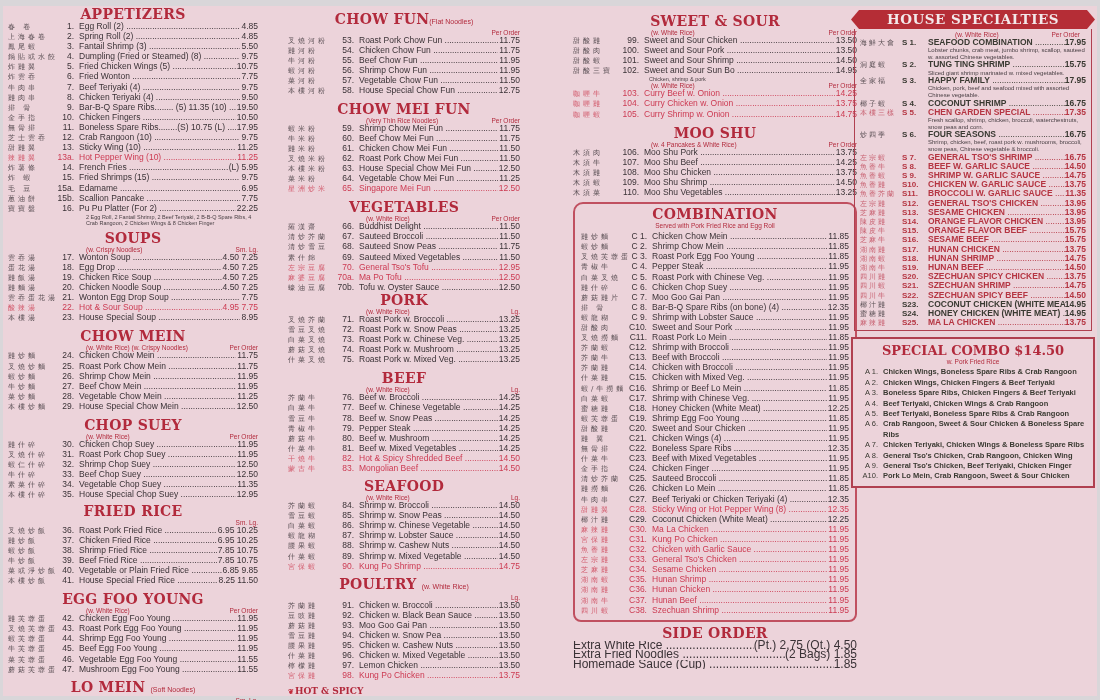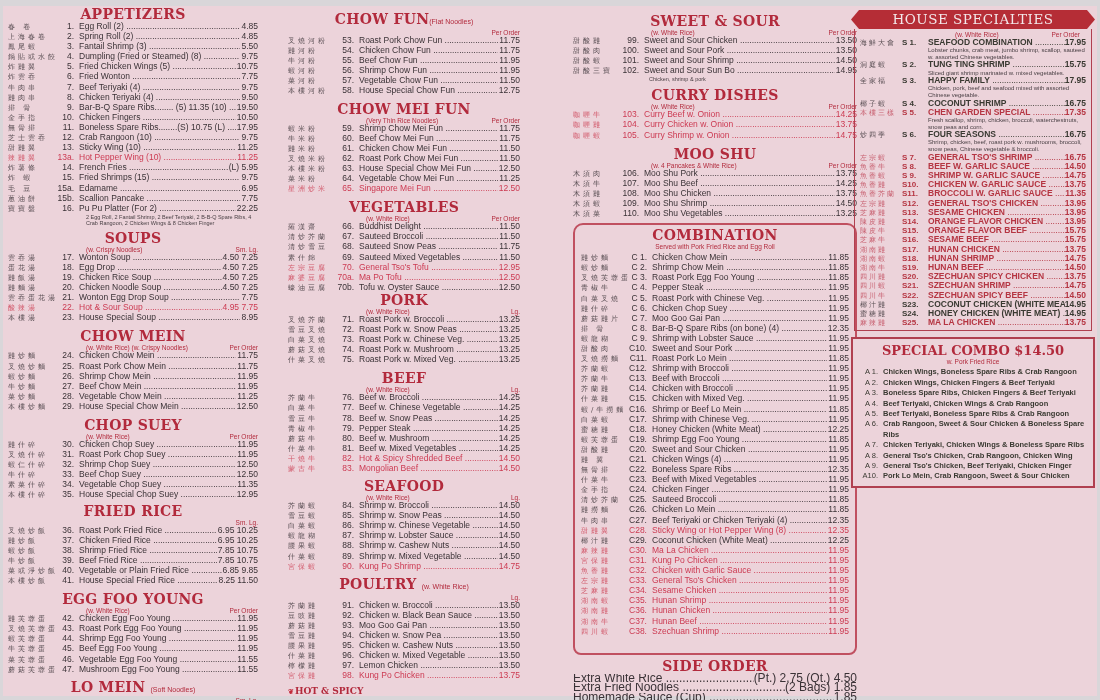--- a/index.html
+++ b/index.html
@@ -18,22 +18,22 @@
   .sub-row .hdr { text-align: right; }
   .row { display: flex; align-items: baseline; font-size: 8.5px; line-height: 9.1px; white-space: nowrap; }
   .row .cn { width: 45px; letter-spacing: 3px; color: #5a4f54; font-size: 7px; font-family: "DejaVu Sans", sans-serif; }
   .row .num { width: 26px; text-align: right; padding-right: 5px; }
   .row .name { flex: 1; overflow: hidden; position: relative; }
   .row .name::after { content: " ............................................................................................................................"; }
   .row .price { text-align: right; padding-left: 1px; }
   .row.hot { color: #cc3a52; }
   .row.hot .cn { color: #d25a6c; }
   .note { font-size: 5.5px; line-height: 6px; padding-left: 76px; color: #4a4045; }
-  .combo-box { border: 2px solid #c05060; border-radius: 10px 10px 8px 8px; padding: 3px 6px 16px 6px; margin-top: 4px; }
-  .hs-banner { background: #b52d36; color: #f3e8ea; font-family: "DejaVu Serif", serif; font-weight: normal; text-align: center; font-size: 13.5px; height: 19px; line-height: 19px; clip-path: polygon(8px 0, calc(100% - 8px) 0, 100% 50%, calc(100% - 8px) 100%, 8px 100%, 0 50%); letter-spacing: 0.5px; }
+  .combo-box { border: 2px solid #c05060; border-radius: 10px 10px 8px 8px; padding: 3px 6px 4px 6px; margin-top: 4px; }
+  .hs-banner { background: #b52d36; color: #f3e8ea; font-family: "DejaVu Serif", serif; font-weight: bold; text-align: center; font-size: 13.5px; height: 19px; line-height: 19px; clip-path: polygon(8px 0, calc(100% - 8px) 0, 100% 50%, calc(100% - 8px) 100%, 8px 100%, 0 50%); letter-spacing: 0.5px; }
   .hs-box { border: 1px solid #b04050; border-top: none; padding: 2px 5px 3px 5px; margin: 0 3px; }
   .hs-row { display: flex; align-items: baseline; font-size: 8.5px; line-height: 9.2px; white-space: nowrap; font-family: "Liberation Sans", sans-serif; font-weight: bold; color: #3a3a32; }
   .hs-row .cn { width: 42px; letter-spacing: 2px; color: #5a4f54; font-weight: normal; font-size: 7px; }
   .hs-row .num { width: 26px; font-size: 8px; }
   .hs-row .name { flex: 1; overflow: hidden; }
   .hs-row .name::after { content: " ............................................................................................"; font-weight: normal; }
   .hs-row.hot { color: #b53542; }
   .hs-row.hot .cn { color: #c86070; }
   .hs-desc { font-size: 6px; line-height: 6.6px; padding-left: 68px; color: #4a4045; }
   .sc-box { margin-top: 6px; border: 2px solid #b04050; padding: 4px 8px; background: #ecd3da; }
@@ -786,21 +786,20 @@
         </div>
         <div class="row">
           <span class="cn">甜酸三寶</span>
           <span class="num">102.</span>
           <span class="name">Sweet and Sour Sun Bo</span>
           <span class="price">14.95</span>
         </div>
       </div>
     <div class="note">Chicken, shrimp &amp; pork</div>
 
-    <div class="sec-title" style="margin-top:6px;">CURRY DISHES</div>
     <div class="sub-row">
         <span class="sub">(w. White Rice)</span>
         <span class="hdr">Per  Order</span>
       </div>
     <div>
         <div class="row hot">
           <span class="cn">咖喱牛</span>
           <span class="num">103.</span>
           <span class="name">Curry Beef w. Onion</span>
           <span class="price">14.25</span>

